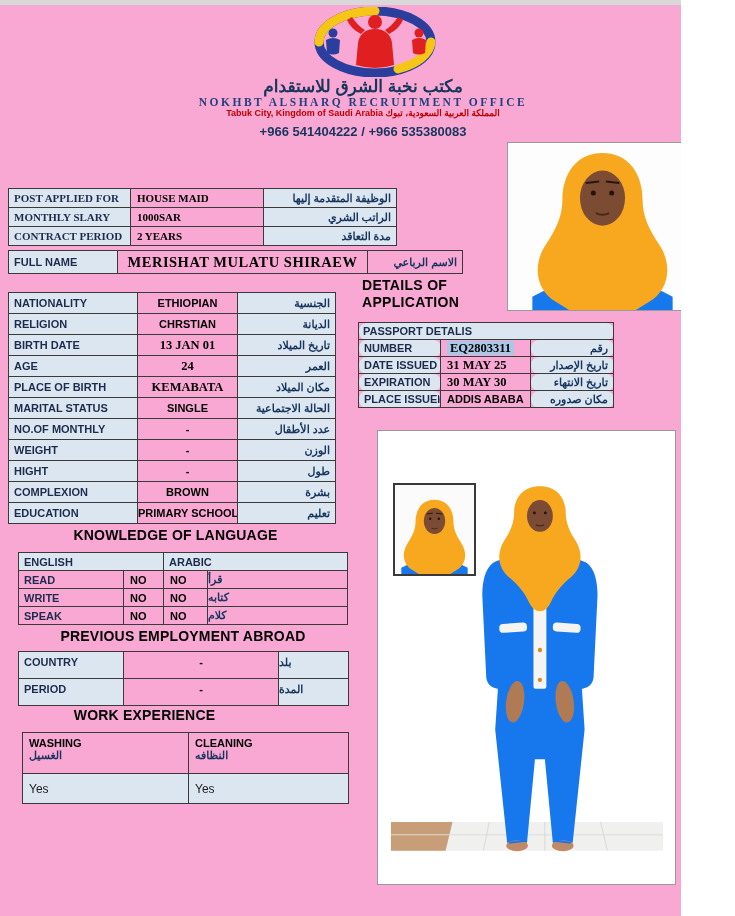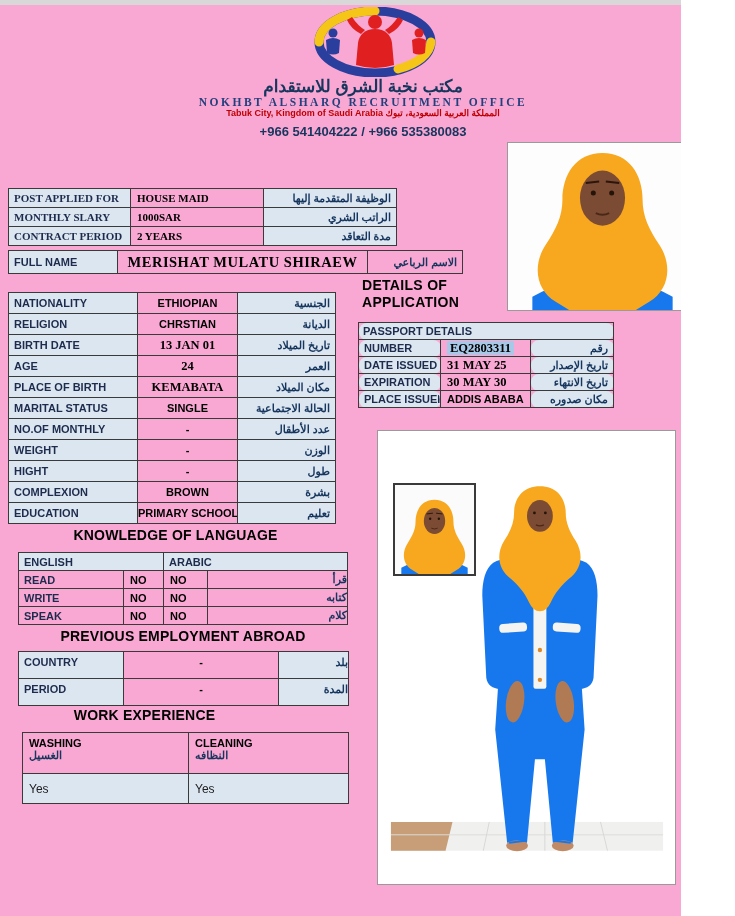--- a/index.html
+++ b/index.html
@@ -19,21 +19,21 @@
   .hdr-loc  { left:0; top:108px; width:726px; text-align:center; font-size:9px; font-weight:bold; color:#c00000; }
   .hdr-tel  { left:0; top:117px; width:726px; text-align:center; font-size:13px; font-weight:bold; color:#17365d;margin-top:7px; }
 
   table { border-collapse:collapse; table-layout:fixed; }
   td { border:1px solid #3a3a3a; overflow:hidden; white-space:nowrap; vertical-align:middle; }
   .blue { background:#dce6f1; }
   .lbl { font-weight:bold; font-size:11px; color:#1d2b4c; text-align:left; padding-left:5px; }
   .val { font-weight:bold; font-size:11px; color:#000; text-align:center; }
   .vall { text-align:left; padding-left:6px; }
   .arc { font-weight:bold; font-size:11px; color:#17365d; text-align:right; padding-right:5px; direction:rtl; }
-  .arcenter { text-align:right; padding-right:0; }
+  .arcenter { text-align:left; padding-right:0; }
   .serif { font-family:"Liberation Serif", serif; font-size:12.5px; }
   .heading { font-weight:bold; font-size:14px; color:#000; text-align:center; letter-spacing:.2px; }
 
   .t-job { left:8px; top:188px;font-family:Liberation Serif, serif; } .t-job td { height:19px; }
   .t-name { left:8px; top:250px; } .t-name td { height:23px; }
   .name-val { font-family:"Liberation Serif", serif; font-size:14.5px; font-weight:bold; letter-spacing:.5px; text-align:center; color:#000; }
   .t-personal { left:8px; top:292px; } .t-personal td { height:21px; }
   .details-h { left:362px; top:277px; width:150px; font-size:14px; font-weight:bold; color:#000; line-height:16.5px; letter-spacing:.3px; }
   .t-passport { left:358px; top:322px; } .t-passport td { height:17px;border-radius:8px; }
   .pass-head { font-weight:bold; font-size:11px; color:#1d2b4c; padding-left:4px; }

